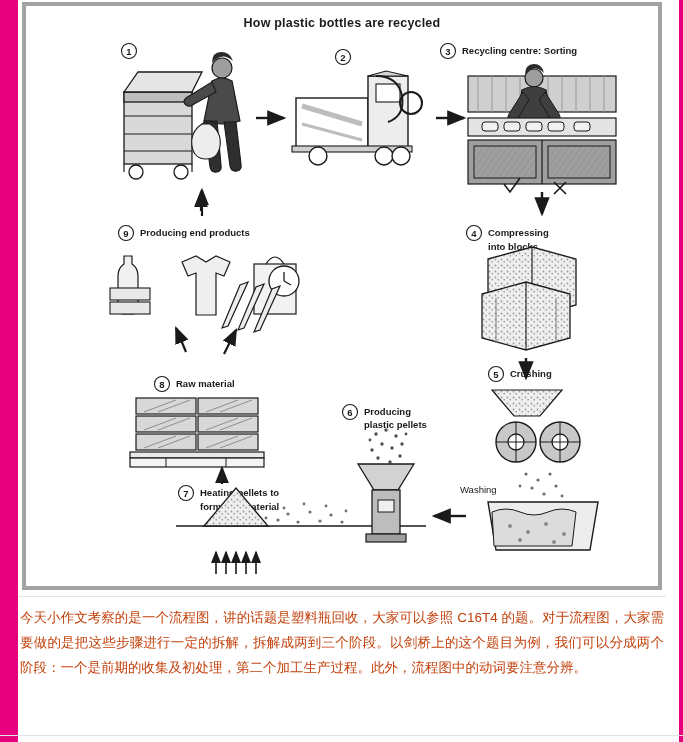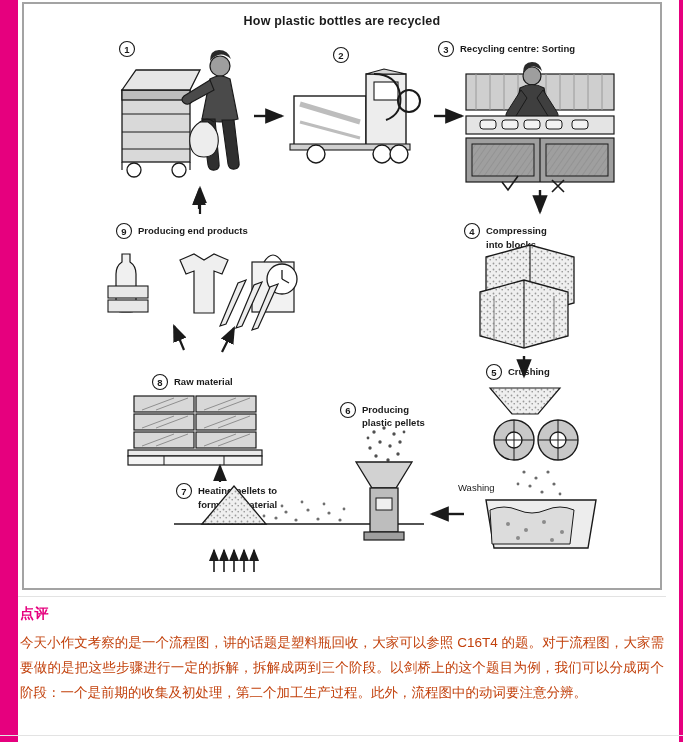--- a/index.html
+++ b/index.html
@@ -29,21 +29,21 @@
     background: #e6007e;
   }
   
   .diagram-panel {
     position: absolute;
     left: 22px;
     top: 2px;
     width: 640px;
     height: 588px;
     background: #ffffff;
-    border: 2px solid #a3a3a3;
+    border: 4px solid #a3a3a3;
     box-sizing: border-box;
   }
   .diagram-title {
     position: absolute;
     top: 10px;
     left: 0; right: 0;
     text-align: center;
     font-size: 12.5px;
     font-weight: bold;
     color: #1c1c1c;
@@ -404,18 +404,17 @@
           <circle cx="520" cy="518" r="2"></circle>
             <circle cx="538" cy="528" r="2"></circle>
           <circle cx="494" cy="534" r="2"></circle>
             <circle cx="528" cy="536" r="2"></circle>
         </g>
       </g>
     </svg>
   </div>
 
   <div class="commentary">
-    <p class="commentary-title">点评</p>
     <p class="commentary-body">今天小作文考察的是一个流程图，讲的话题是塑料瓶回收，大家可以参照 C16T4 的题。对于流程图，大家需要做的是把这些步骤进行一定的拆解，拆解成两到三个阶段。以剑桥上的这个题目为例，我们可以分成两个阶段：一个是前期的收集及初处理，第二个加工生产过程。此外，流程图中的动词要注意分辨。</p>
   </div>
 
   <div class="bottom-rule"></div>
 </div>
 
 </body></html>

